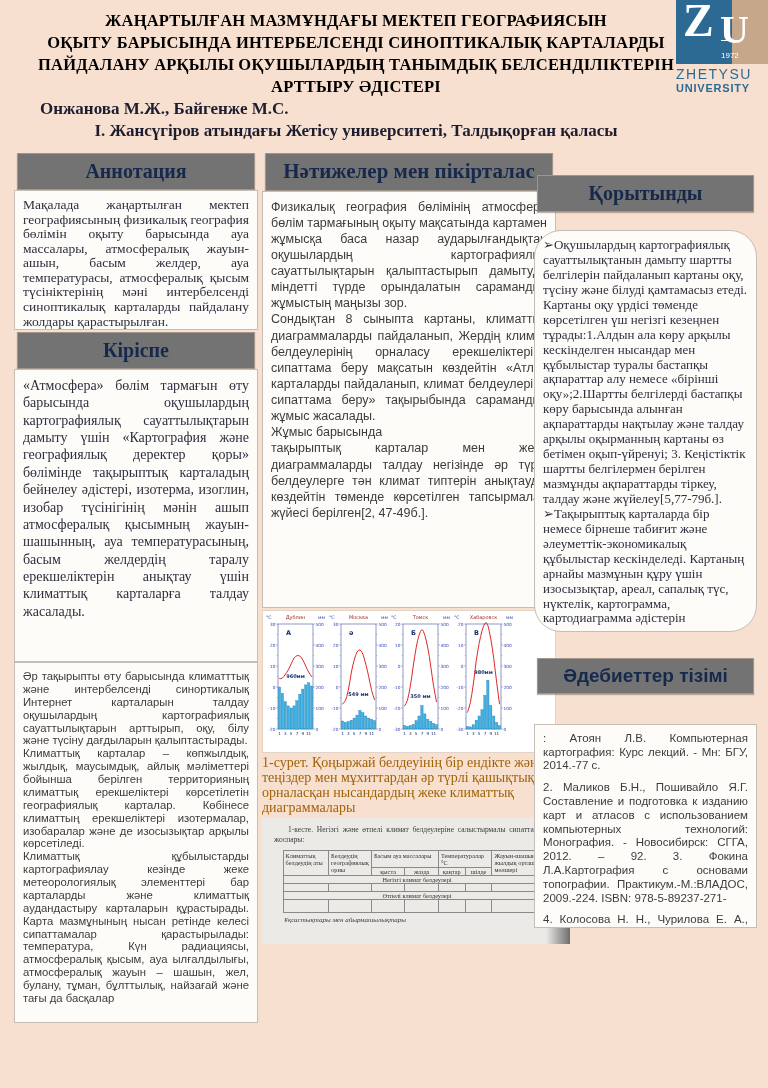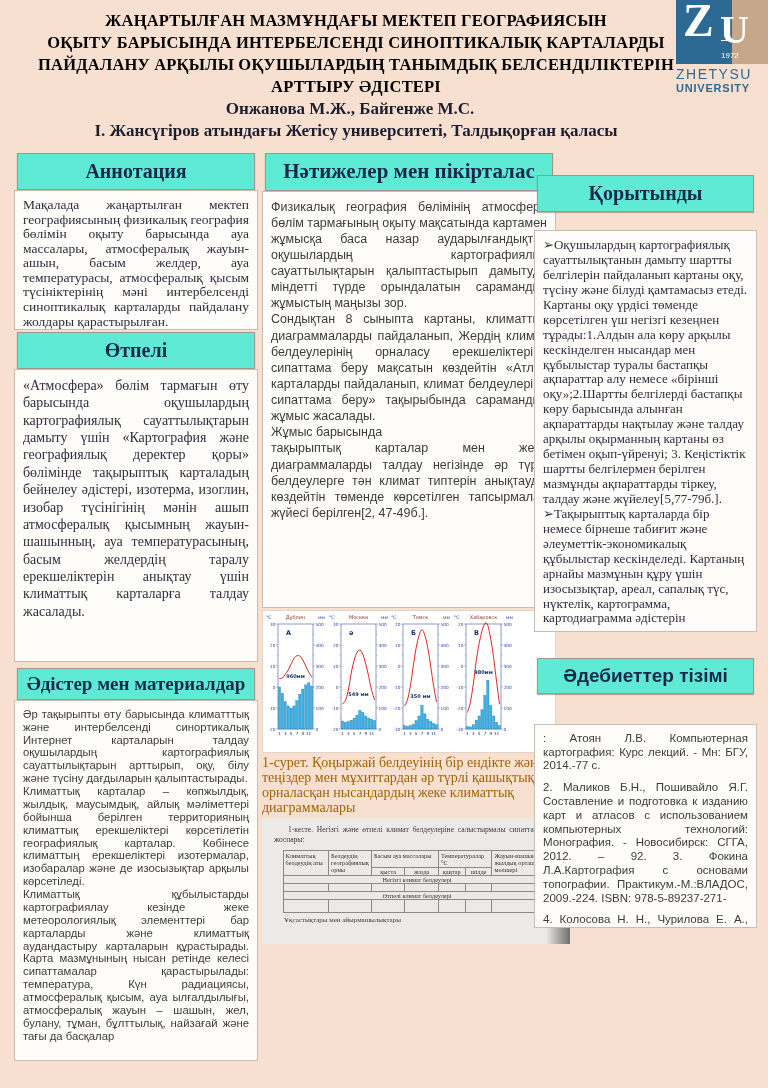--- a/index.html
+++ b/index.html
@@ -11,22 +11,22 @@
     overflow:hidden;
   }
 
   
   .header-title {
     position:absolute; top:10px; left:30px; width:652px;
     text-align:center; font-weight:bold; font-size:16.5px; line-height:22px;
     color:#000000; letter-spacing:0.2px;
   }
   .header-authors {
-    position:absolute; top:99px; left:24px; width:652px;
-    text-align:center; font-weight:bold; font-size:17px; color:#1d1d30;
+    position:absolute; top:99px; left:40px; width:652px;
+    text-align:left; font-weight:bold; font-size:17px; color:#1d1d30;
   }
   .header-affiliation {
     position:absolute; top:121px; left:30px; width:652px;
     text-align:center; font-weight:bold; font-size:17px; color:#1d1d30;
   }
 
   
   .logo { position:absolute; top:0; right:0; width:92px; }
   .logo-square { position:relative; width:92px; height:64px; }
   .logo-blue { position:absolute; left:0; top:0; width:56px; height:64px; background:#2d6a93; }
@@ -37,21 +37,21 @@
   .logo-line1 { margin-top:2px; color:#2d6a93; font-family:"Liberation Sans",sans-serif; font-weight:normal; font-size:14px; letter-spacing:1.5px; }
   .logo-line2 { color:#2d6a93; font-family:"Liberation Sans",sans-serif; font-weight:bold; font-size:11px; letter-spacing:0.8px; }
 
   
   .col { position:absolute; top:153px; }
   .col-left  { left:14px;  width:244px; }
   .col-mid   { left:262px; width:294px; }
   .col-right { left:534px; width:223px; top:175px; }
 
   .sec-head {
-    background:#5eead4; border:1px solid #a2958a; margin:0 3px;
+    background:#737373; border:1px solid #a2958a; margin:0 3px;
     color:#16294c; font-weight:bold; text-align:center;
     font-size:20px; line-height:1.25; padding:5px 2px;
     box-shadow:0 1px 1px rgba(110,90,80,.45);
   }
   .sec-head.sans { font-family:"Liberation Sans",sans-serif; font-size:19px; }
   .sec-body {
     background:#fdfcf9; border:1px solid #c6beb5;
     padding:7px 8px; color:#2e2e3e; overflow:hidden;
   }
   .serif-body { font-family:"Liberation Serif",serif; text-align:justify; }
@@ -90,29 +90,29 @@
     content:""; position:absolute; top:0; right:0; width:24px; height:100%;
     background:linear-gradient(to right, rgba(110,110,110,0), #6e6e6e);
   }
   .tf-caption { font-size:7.5px; line-height:1.3; text-align:justify; text-indent:14px; }
   table.tf { border-collapse:collapse; width:94%; margin:5px auto 3px; font-size:6.3px; table-layout:fixed; }
   .tf th, .tf td { border:1px solid #8a8a8a; font-weight:normal; padding:1px 2px; vertical-align:top; text-align:left; color:#333; }
   .tf tr.subhead th { text-align:center; padding:0 1px; }
   .tf tr.grouprow td { text-align:center; height:8px; padding:0; }
   .tf tr.emptyrow td { height:8px; padding:0; }
   .tf tr.emptyrow2 td { height:13px; padding:0; }
-  .tf-footer { font-size:7px; margin-left:10px; }
+  .tf-footer { font-size:7px; margin-left:10px;font-style:italic; }
 
   .task-text {
     margin-top:4px; font-size:14px; line-height:1.13;
     color:#262636; text-align:left;
   }
 
   
-  .conclusion-body { margin-top:18px; height:402px; font-size:13px; line-height:1.15; text-align:left; }
+  .conclusion-body { margin-top:18px; height:402px; font-size:13px; line-height:1.15; text-align:left;border-radius:27px; }
   .conclusion-body p { margin:0; }
   .refs-head { margin-top:26px; }
   .refs-body { margin-top:30px; height:204px; font-size:11.5px; line-height:1.2; }
   .refs-body p { margin:0 0 8px 0; }
   .refs-body p:last-child { margin-bottom:0; }
 </style>
 </head>
 <body>
 
 <div class="header-title">
@@ -133,24 +133,23 @@
     <div class="logo-year">1972</div>
   </div>
   <div class="logo-line1">ZHETYSU</div>
   <div class="logo-line2">UNIVERSITY</div>
 </div>
 
 <div class="col col-left">
   <div class="sec-head">Аннотация</div>
   <div class="sec-body serif-body annotation-body">Мақалада жаңартылған мектеп географиясының физикалық география бөлімін оқыту барысында ауа массалары, атмосфералық жауын-ашын, басым желдер, ауа температурасы, атмосфералық қысым түсініктерінің мәні интербелсенді синоптикалық карталарды пайдалану жолдары қарастырылған.</div>
 
-  <div class="sec-head kirispe-head">Өтпелі</div>
+  <div class="sec-head kirispe-head">Кіріспе</div>
   <div class="sec-body serif-body kirispe-body">«Атмосфера» бөлім тармағын өту барысында оқушылардың картографиялық сауаттылықтарын дамыту үшін «Картография және географиялық деректер қоры» бөлімінде тақырыптық карталадың бейнелеу әдістері, изотерма, изоглин, изобар түсінігінің мәнін ашып атмосфералық қысымның жауын-шашынның, ауа температурасының, басым желдердің таралу ерекшеліктерін анықтау үшін климаттық карталарға талдау жасалады.</div>
 
-  <div class="sec-head methods-head">Әдістер  мен материалдар</div>
   <div class="sec-body sans-body methods-body">
     <p>Әр тақырыпты өту барысында климатттық және интербелсенді синортикалық Интернет карталарын талдау оқушылардың картографиялық сауаттылықтарын арттырып, оқу, білу және түсіну дағдыларын қалыптастырады.</p>
     <p>Климаттық карталар – көпжылдық, жылдық, маусымдық, айлық мәліметтері бойынша берілген территорияның климаттық ерекшеліктері көрсетілетін географиялық карталар. Көбінесе климаттың ерекшеліктері изотермалар, изобаралар және де изосызықтар арқылы көрсетіледі.</p>
     <p>Климаттық құбылыстарды картографиялау кезінде жеке метеорологиялық элементтері бар карталарды және климаттық аудандастыру карталарын құрастырады. Карта мазмұнының нысан ретінде келесі сипаттамалар қарастырылады: температура, Күн радиациясы, атмосфералық қысым, ауа ылғалдылығы, атмосфералық жауын – шашын, жел, булану, тұман, бұлттылық, найзағай және тағы да басқалар</p>
   </div>
 </div>
 
 <div class="col col-mid">
   <div class="sec-head results-head">Нәтижелер мен пікірталас</div>
   <div class="sec-body sans-body results-body">

